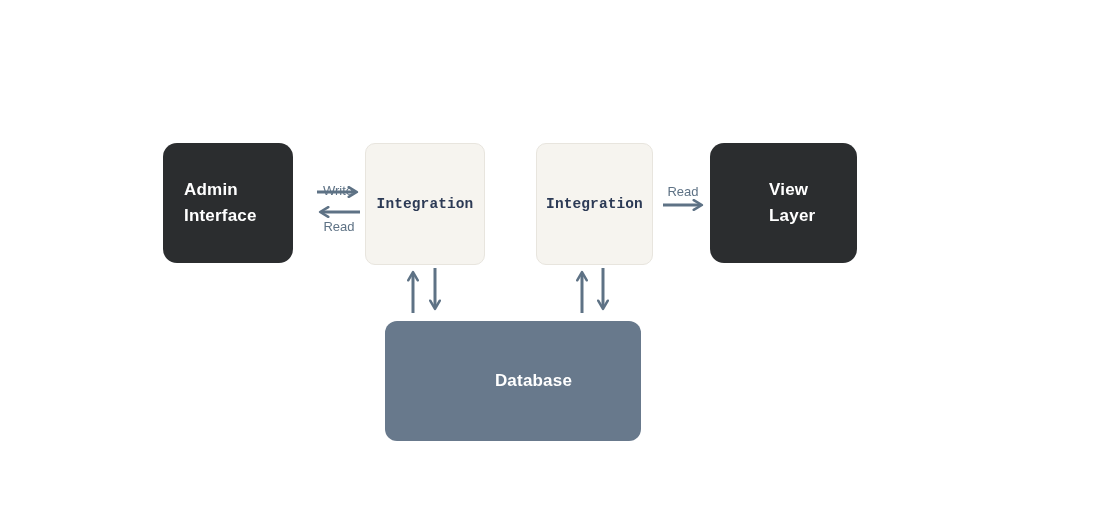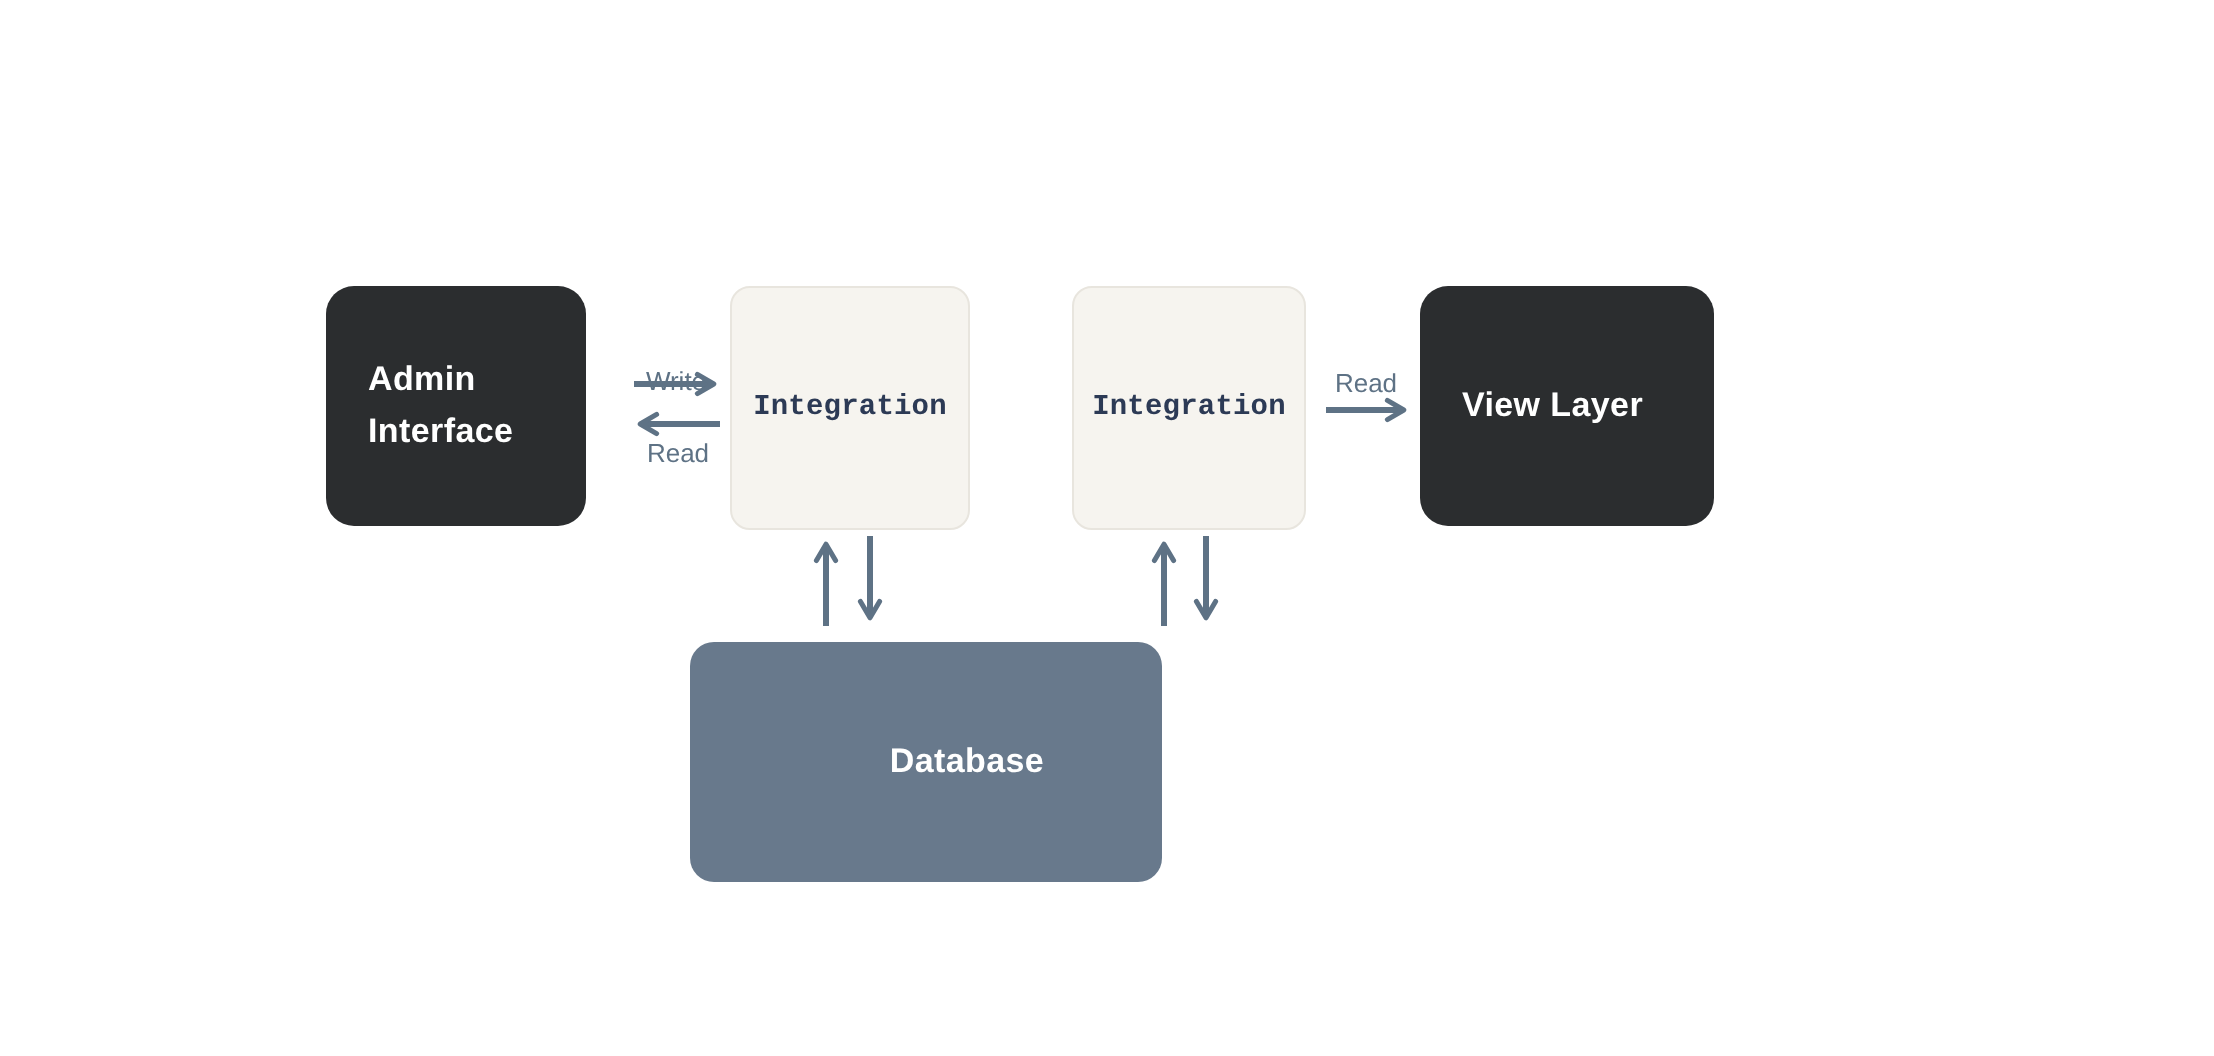--- a/index.html
+++ b/index.html
@@ -60,22 +60,22 @@
     color: #ffffff;
   }
   .node.slate .node-label {
     font-size: 17px;
     font-weight: 700;
     letter-spacing: .2px;
   }
   #node-admin      { left: 163px; top: 143px; width: 130px; height: 120px; }
   #node-int-left   { left: 365px; top: 143px; width: 120px; height: 122px; }
   #node-int-right  { left: 536px; top: 143px; width: 117px; height: 122px; }
-  #node-view       { left: 710px; top: 143px; width: 147px; height: 120px; }
-  #node-database   { left: 345px; top: 321px; width: 236px; height: 120px; padding-left: 41px; }
+  #node-view       { left: 710px; top: 143px; width: 147px; height: 120px; padding-left: 38px; }
+  #node-database   { left: 385px; top: 321px; width: 256px; height: 120px; padding-left: 41px; }
 
   .arrows { position: absolute; left: 0; top: 0; width: 1107px; height: 528px; pointer-events: none; }
   .edge-line { stroke: var(--arrow, #5e7285); stroke-width: 3; fill: none; }
   .arrowhead-path { stroke: var(--arrow, #5e7285); stroke-width: 2; fill: none; stroke-linecap: round; stroke-linejoin: round; }
 
   .edge-label {
     position: absolute;
     transform: translateX(-50%);
     font-size: 13px;
     font-weight: 500;

